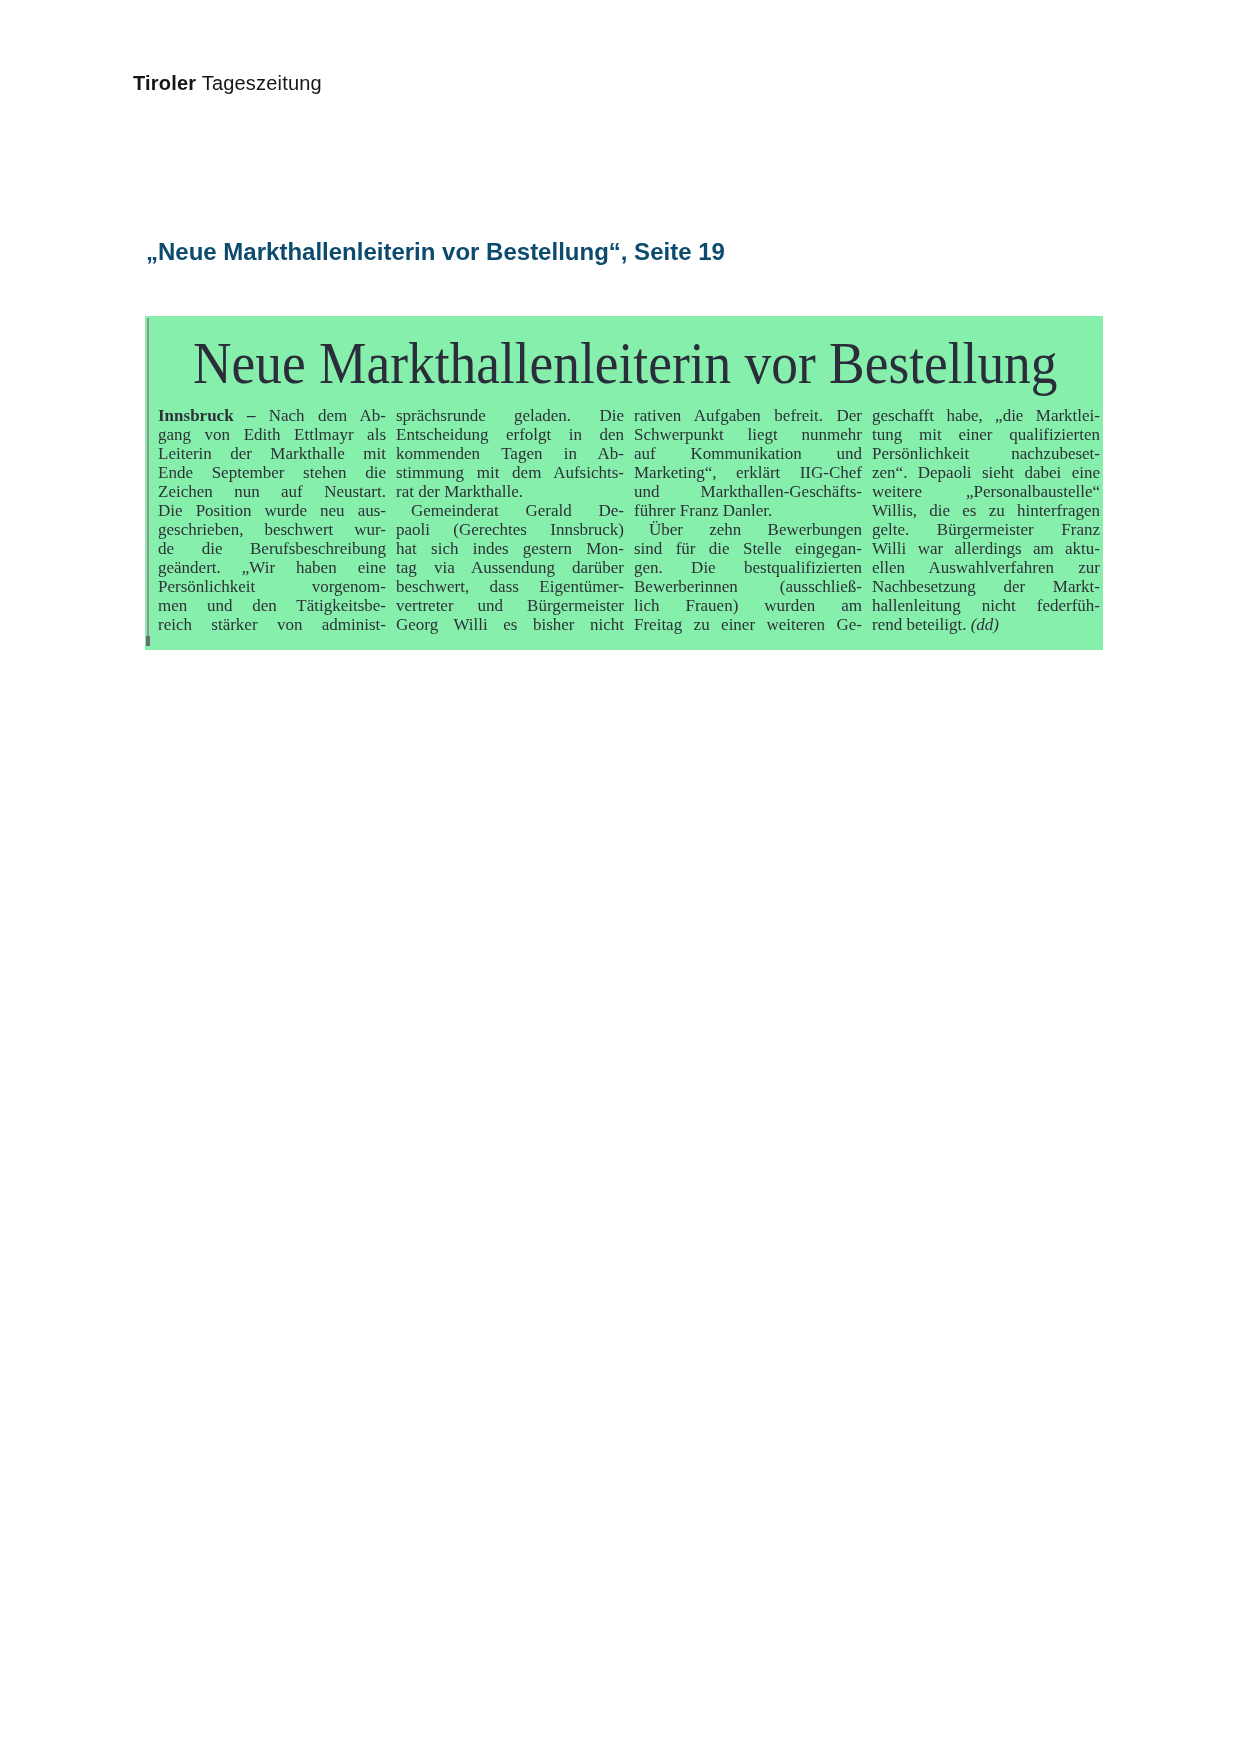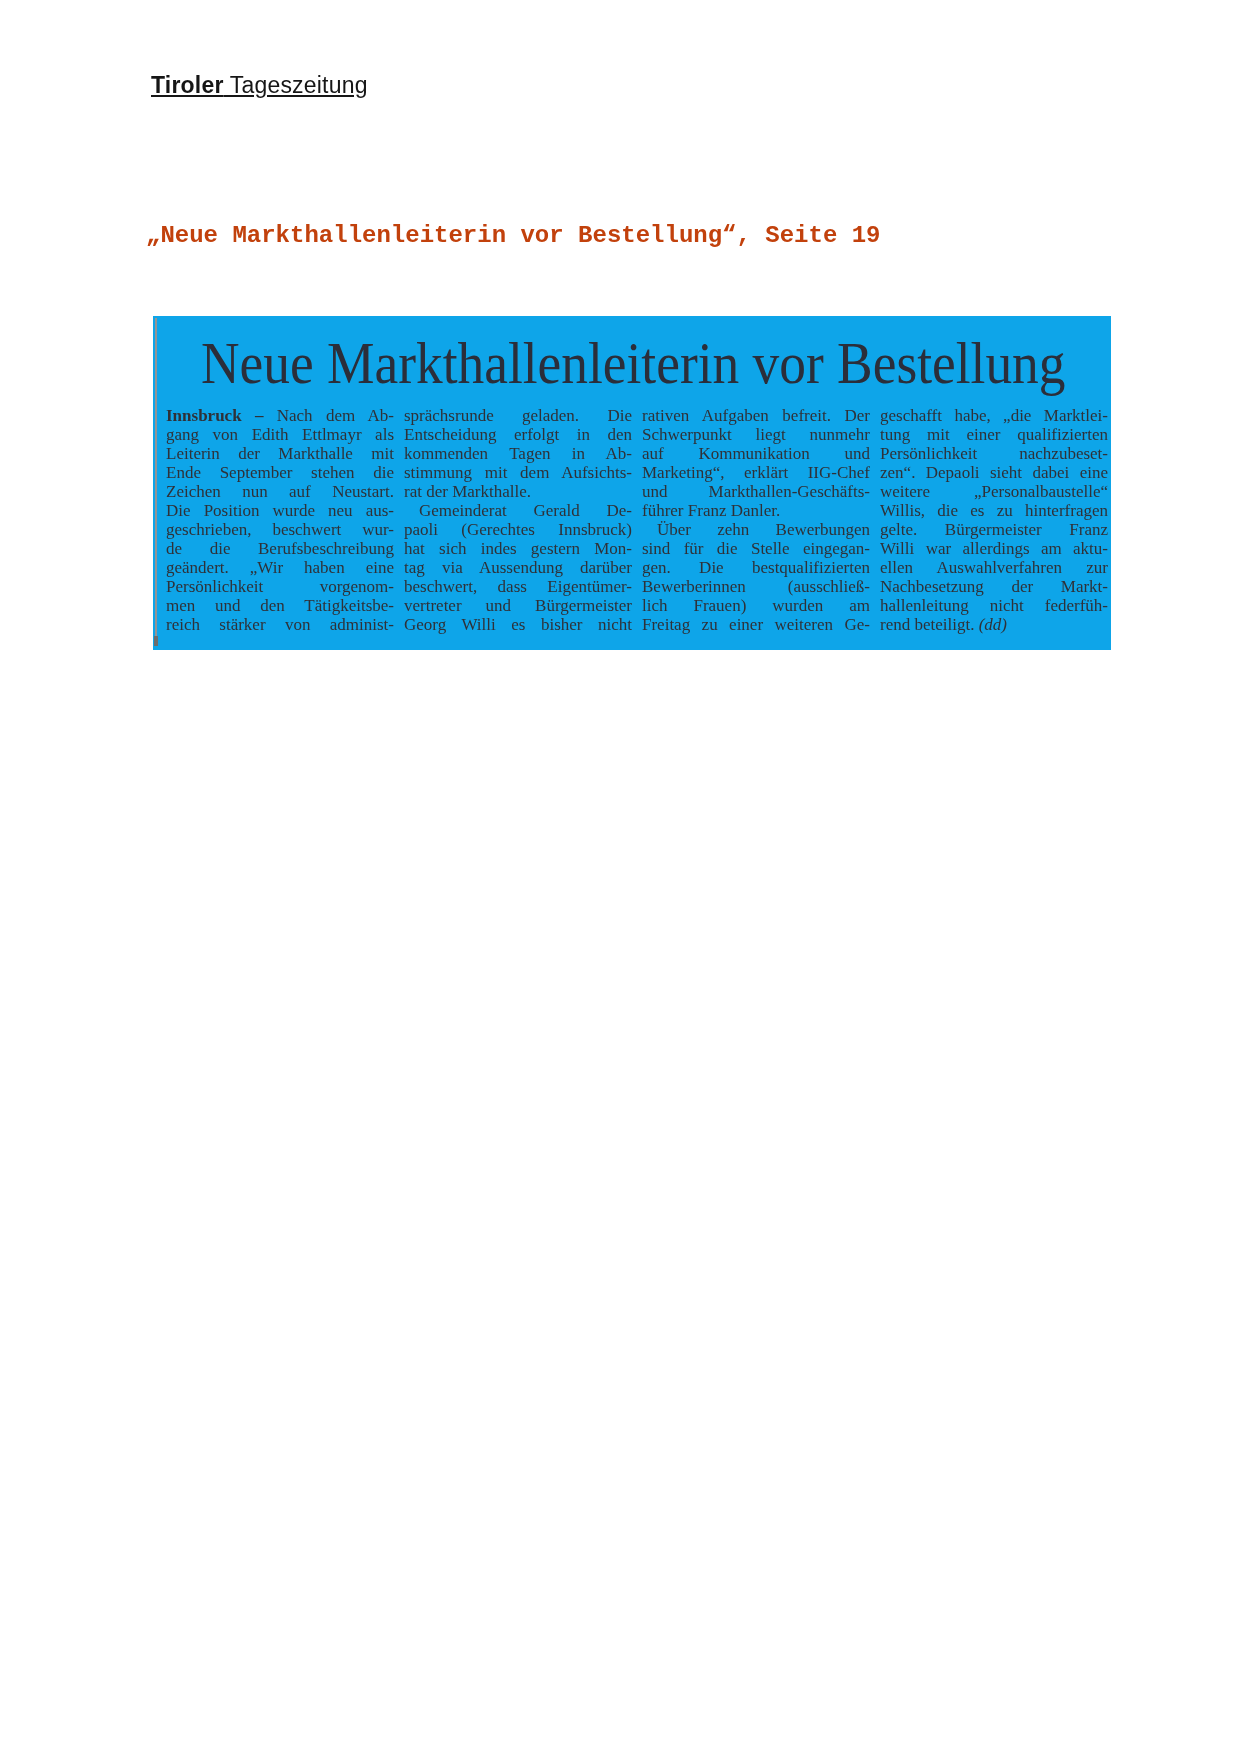--- a/index.html
+++ b/index.html
@@ -8,44 +8,42 @@
     width: 1241px;
     height: 1754px;
     margin: 0 auto;
     background: #ffffff;
     font-family: "Liberation Sans", sans-serif;
     color: #111;
     overflow: hidden;
   }
   .masthead {
     position: absolute;
-    left: 151px;
+    left: 133px;
     top: 72px;
-    font-size: 23px;
+    font-size: 20px;
     letter-spacing: 0.2px;
     color: #161616;
-    text-decoration: underline;
   }
   .masthead .bold { font-weight: bold; }
   .reference {
     position: absolute;
     left: 146px;
-    top: 222px;
+    top: 238px;
     font-size: 24px;
     font-weight: bold;
-    color: #c2410c;
-    font-family: Liberation Mono, monospace;
+    color: #0c4a6e;
   }
   .clipping {
     position: absolute;
-    left: 153px;
+    left: 145px;
     top: 316px;
     width: 958px;
     height: 334px;
-    background: #0ea5e9;
+    background: #86efac;
   }
   .rule {
     position: absolute;
     left: 2px;
     top: 2px;
     width: 2px;
     height: 328px;
     background: #949494;
   }
   .rule:after {

